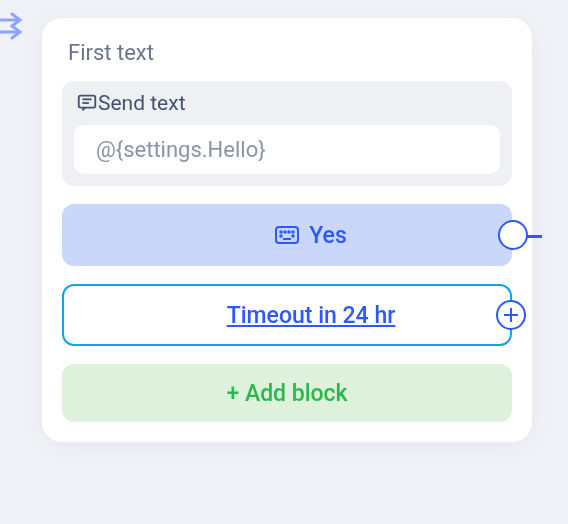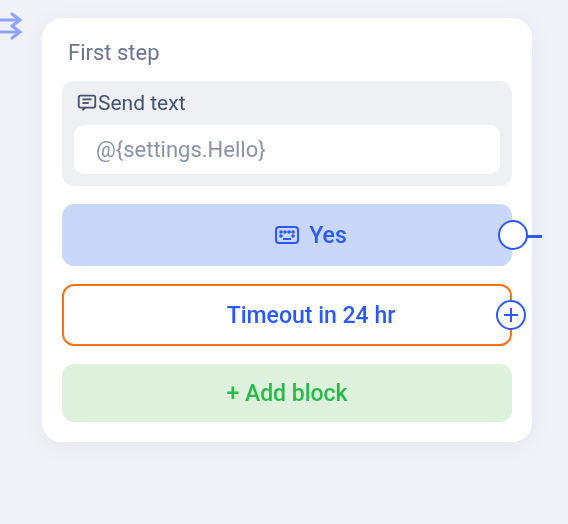--- a/index.html
+++ b/index.html
@@ -78,22 +78,23 @@
     font-weight: 500;
     margin-bottom: 18px;
     padding-left: 48px;
   }
   .option-yes {
     background: #c9d7fb;
     color: #2b59ff;
   }
   .option-timeout {
     background: #fff;
-    border: 2px solid #f97316;
+    border: 2px solid #0ea5e9;
     color: #2b59ff;
+    text-decoration: underline;
   }
   .add-block {
     background: #def1dc;
     color: #2ab84a;
     height: 58px;
     border-radius: 12px;
     display: flex;
     align-items: center;
     justify-content: center;
     font-size: 23px;
@@ -145,21 +146,21 @@
       <g stroke="#8ea3ff" stroke-width="3" fill="none" stroke-linecap="round">
         <line x1="0" y1="8" x2="24" y2="8"></line>
         <polyline points="18,2 26,8 18,14"></polyline>
         <line x1="0" y1="20" x2="24" y2="20"></line>
         <polyline points="18,14 26,20 18,26"></polyline>
       </g>
     </svg>
   </div>
 
   <div class="card">
-    <div class="card-title">First step</div>
+    <div class="card-title">First text</div>
 
     <div class="send-block">
       <div class="send-header">
         <span class="send-icon">
           <svg width="22" height="22" viewBox="0 0 24 24" fill="none" stroke="#445270" stroke-width="2">
             <rect x="3" y="4" width="18" height="13" rx="2"></rect>
             <path d="M7 20l3-3"></path>
             <line x1="7" y1="8" x2="17" y2="8"></line>
             <line x1="7" y1="12" x2="14" y2="12"></line>
           </svg>

